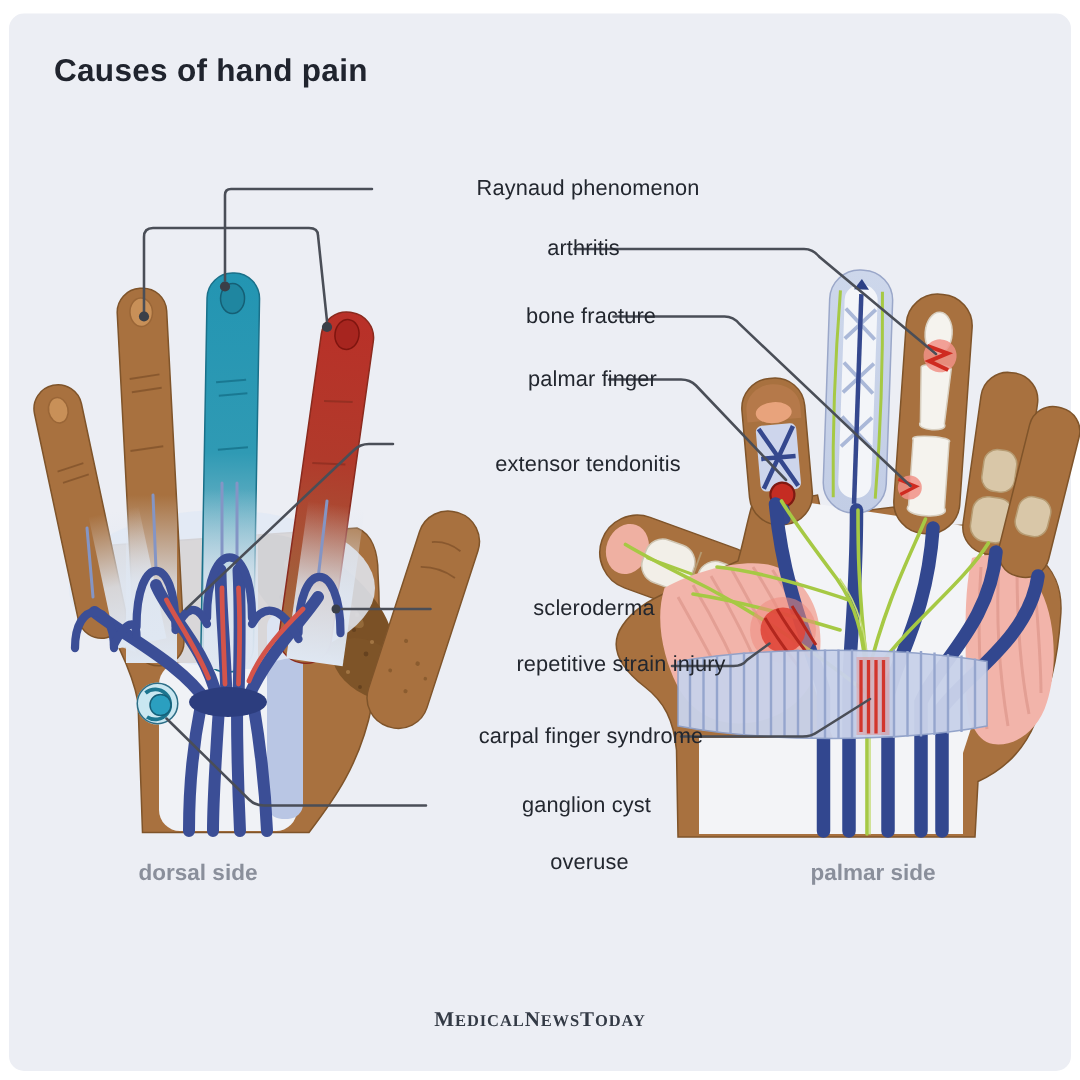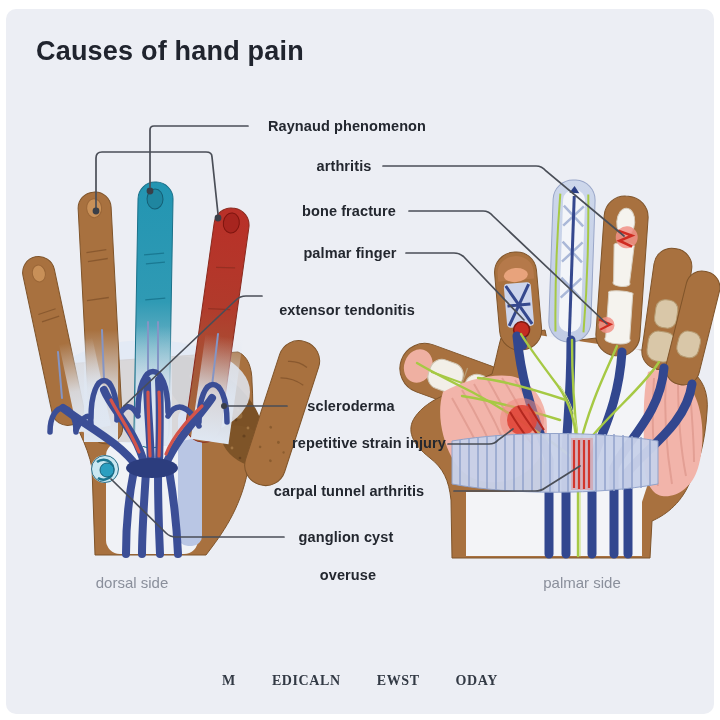--- a/index.html
+++ b/index.html
@@ -1,30 +1,30 @@
 <!DOCTYPE html>
 <html><head>
 <meta charset="utf-8">
 <style>
   html,body{margin:0;padding:0;background:#ffffff;width:720px;height:720px;overflow:hidden;}
   #stage{position:relative;width:720px;height:720px;background:#ffffff;
          font-family:"Liberation Sans",sans-serif;}
   #card{position:absolute;top:9px;left:6px;right:6px;bottom:6px;background:#ECEEF4;border-radius:10px;}
   #art{position:absolute;top:0;left:0;width:720px;height:720px;z-index:1;}
-  .title{position:absolute;left:36px;top:36px;font-size:27px;font-weight:700;
+  .title{position:absolute;left:36px;top:36px;font-size:21px;font-weight:700;
          color:#20242E;letter-spacing:.2px;z-index:3;}
-  .lbl{position:absolute;transform:translate(-50%,-50%);font-size:14.5px;font-weight:700;
-       color:#23272F;white-space:nowrap;z-index:3;letter-spacing:.1px;}
-  .capt{position:absolute;transform:translate(-50%,-50%);font-size:15px;font-weight:400;
+  .lbl{position:absolute;transform:translate(-50%,-50%);font-size:14.5px;font-weight:400;
+       color:#23272F;white-space:nowrap;z-index:3;letter-spacing:.1px;margin-left:45px;}
+  .capt{position:absolute;transform:translate(-50%,-50%);font-size:15px;font-weight:700;
         color:#8A8F9B;white-space:nowrap;z-index:3;}
   .logo{position:absolute;left:360px;top:671px;transform:translateX(-50%);z-index:3;
         font-family:"Liberation Serif",serif;color:#333A45;font-weight:700;letter-spacing:.6px;
         white-space:nowrap;}
   .logo .big{font-size:14px;}
-  .logo .sml{font-size:14px;padding-left:36px;}
+  .logo .sml{font-size:11px;}
 </style>
 </head>
 <body>
 
 <div id="stage">
   <div id="card"></div>
 
   <svg id="art" viewBox="0 0 720 720" xmlns="http://www.w3.org/2000/svg">
     <defs>
       <linearGradient id="gTeal" x1="0" y1="0" x2="0" y2="1">
@@ -353,21 +353,21 @@
 
   <div class="title">Causes of hand pain</div>
 
   <div class="lbl" style="left:347px;top:126px">Raynaud phenomenon</div>
   <div class="lbl" style="left:344px;top:166px">arthritis</div>
   <div class="lbl" style="left:349px;top:211px">bone fracture</div>
   <div class="lbl" style="left:350px;top:253px">palmar finger</div>
   <div class="lbl" style="left:347px;top:310px">extensor tendonitis</div>
   <div class="lbl" style="left:351px;top:406px">scleroderma</div>
   <div class="lbl" style="left:369px;top:443px">repetitive strain injury</div>
-  <div class="lbl" style="left:349px;top:491px">carpal tunnel arthritis</div>
+  <div class="lbl" style="left:349px;top:491px">carpal finger syndrome</div>
   <div class="lbl" style="left:346px;top:537px">ganglion cyst</div>
   <div class="lbl" style="left:348px;top:575px">overuse</div>
 
   <div class="capt" style="left:132px;top:582px">dorsal side</div>
   <div class="capt" style="left:582px;top:582px">palmar side</div>
 
   <div class="logo"><span class="big">M</span><span class="sml">EDICAL</span><span class="big">N</span><span class="sml">EWS</span><span class="big">T</span><span class="sml">ODAY</span></div>
 </div>
 
 </body></html>

